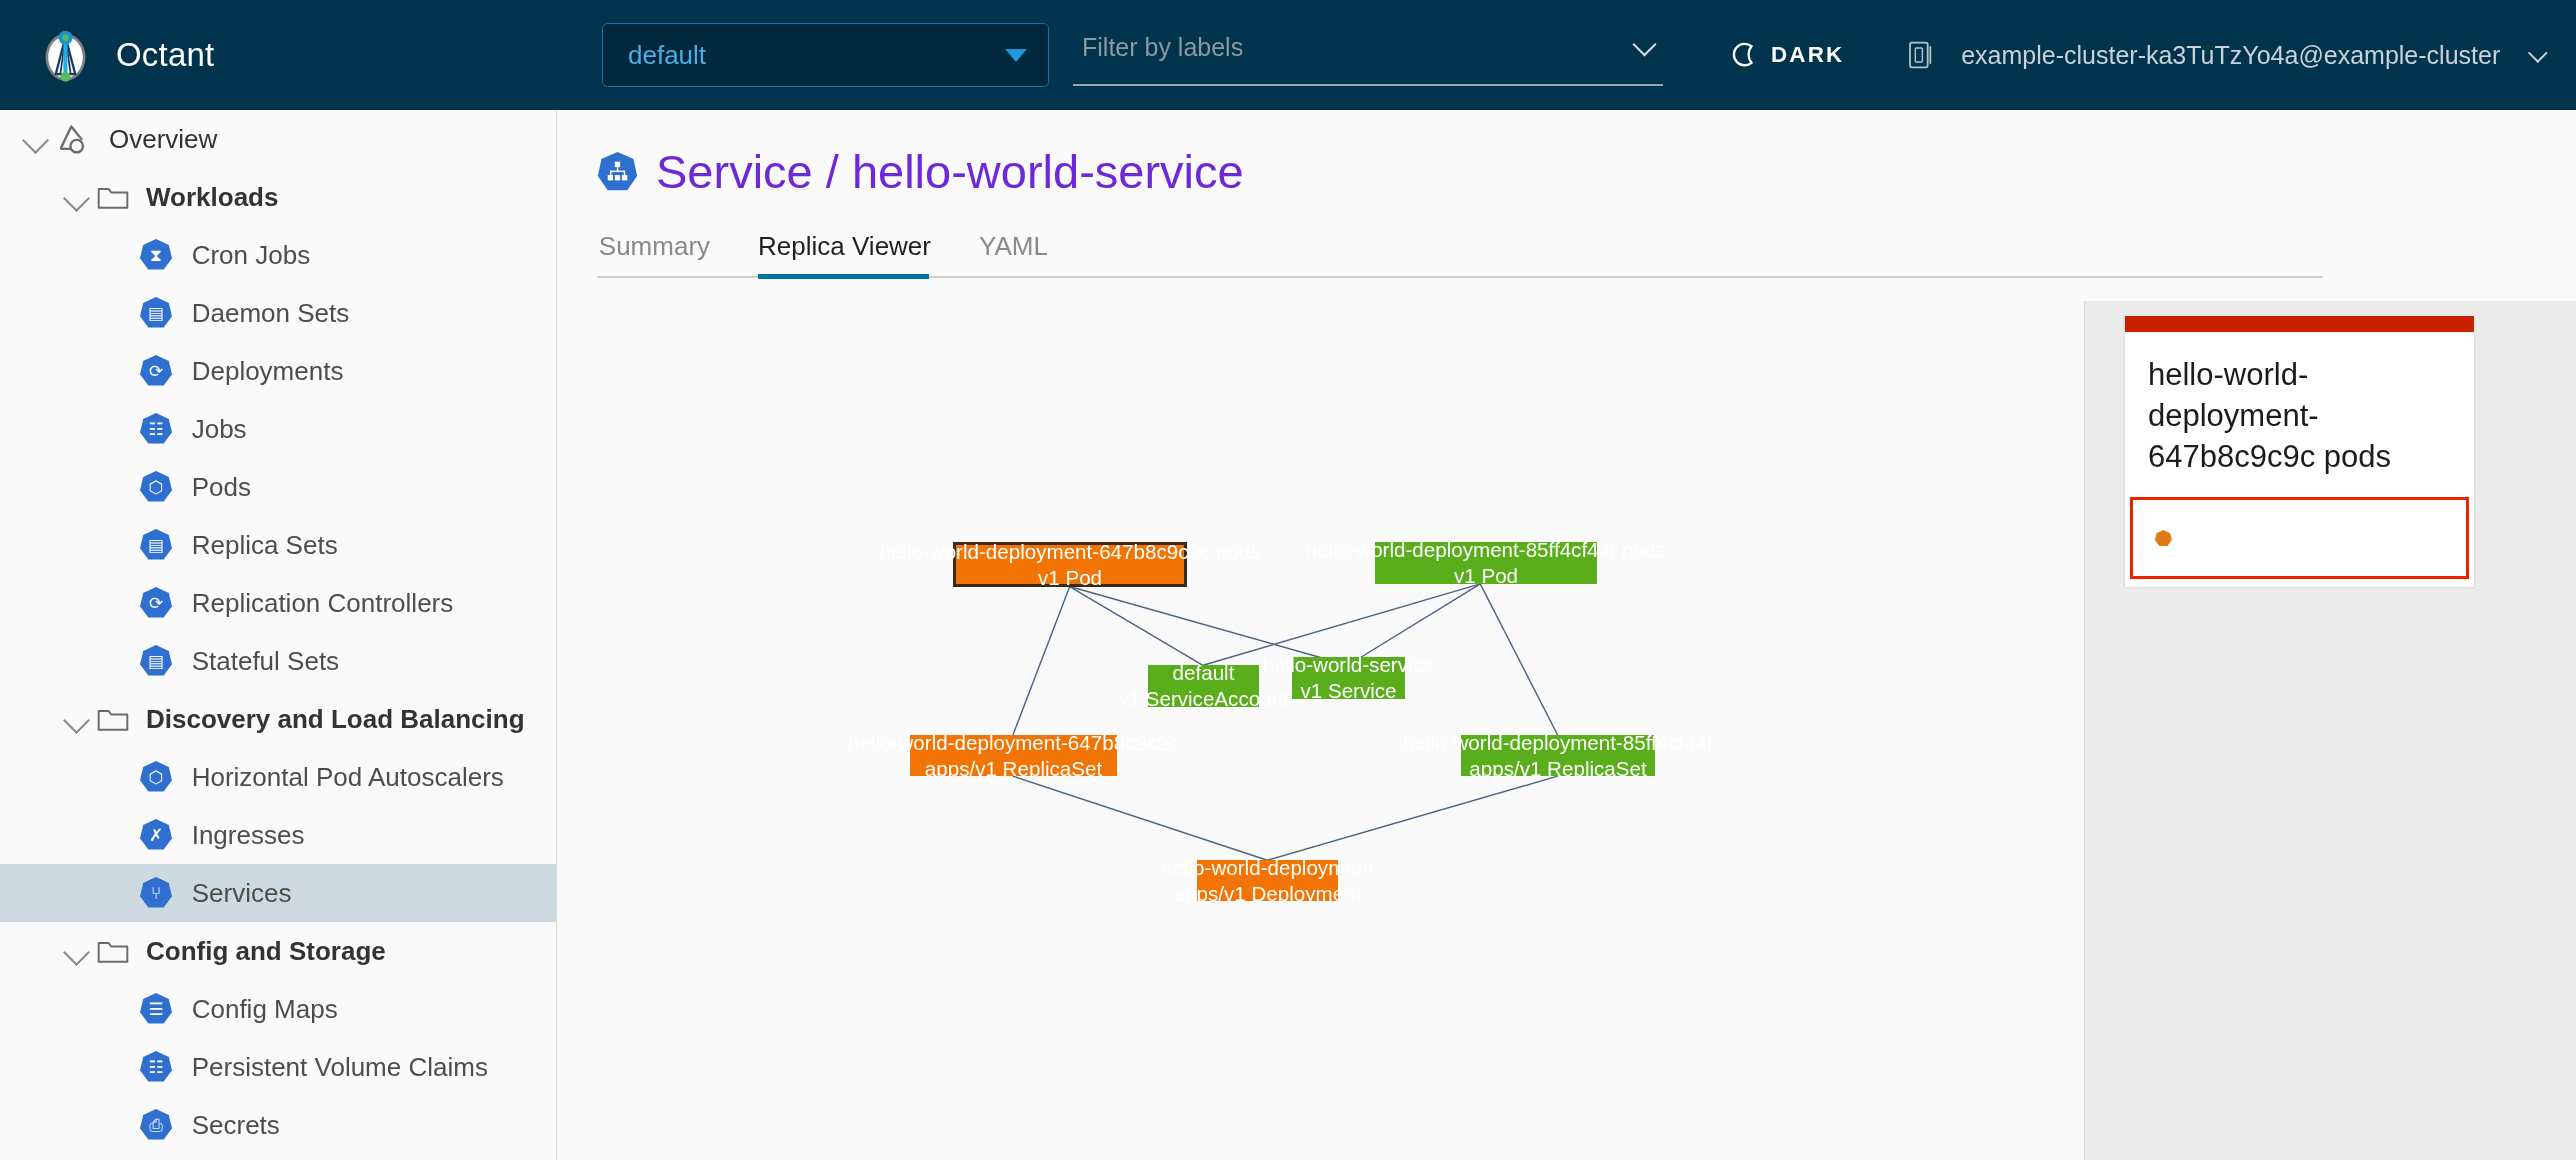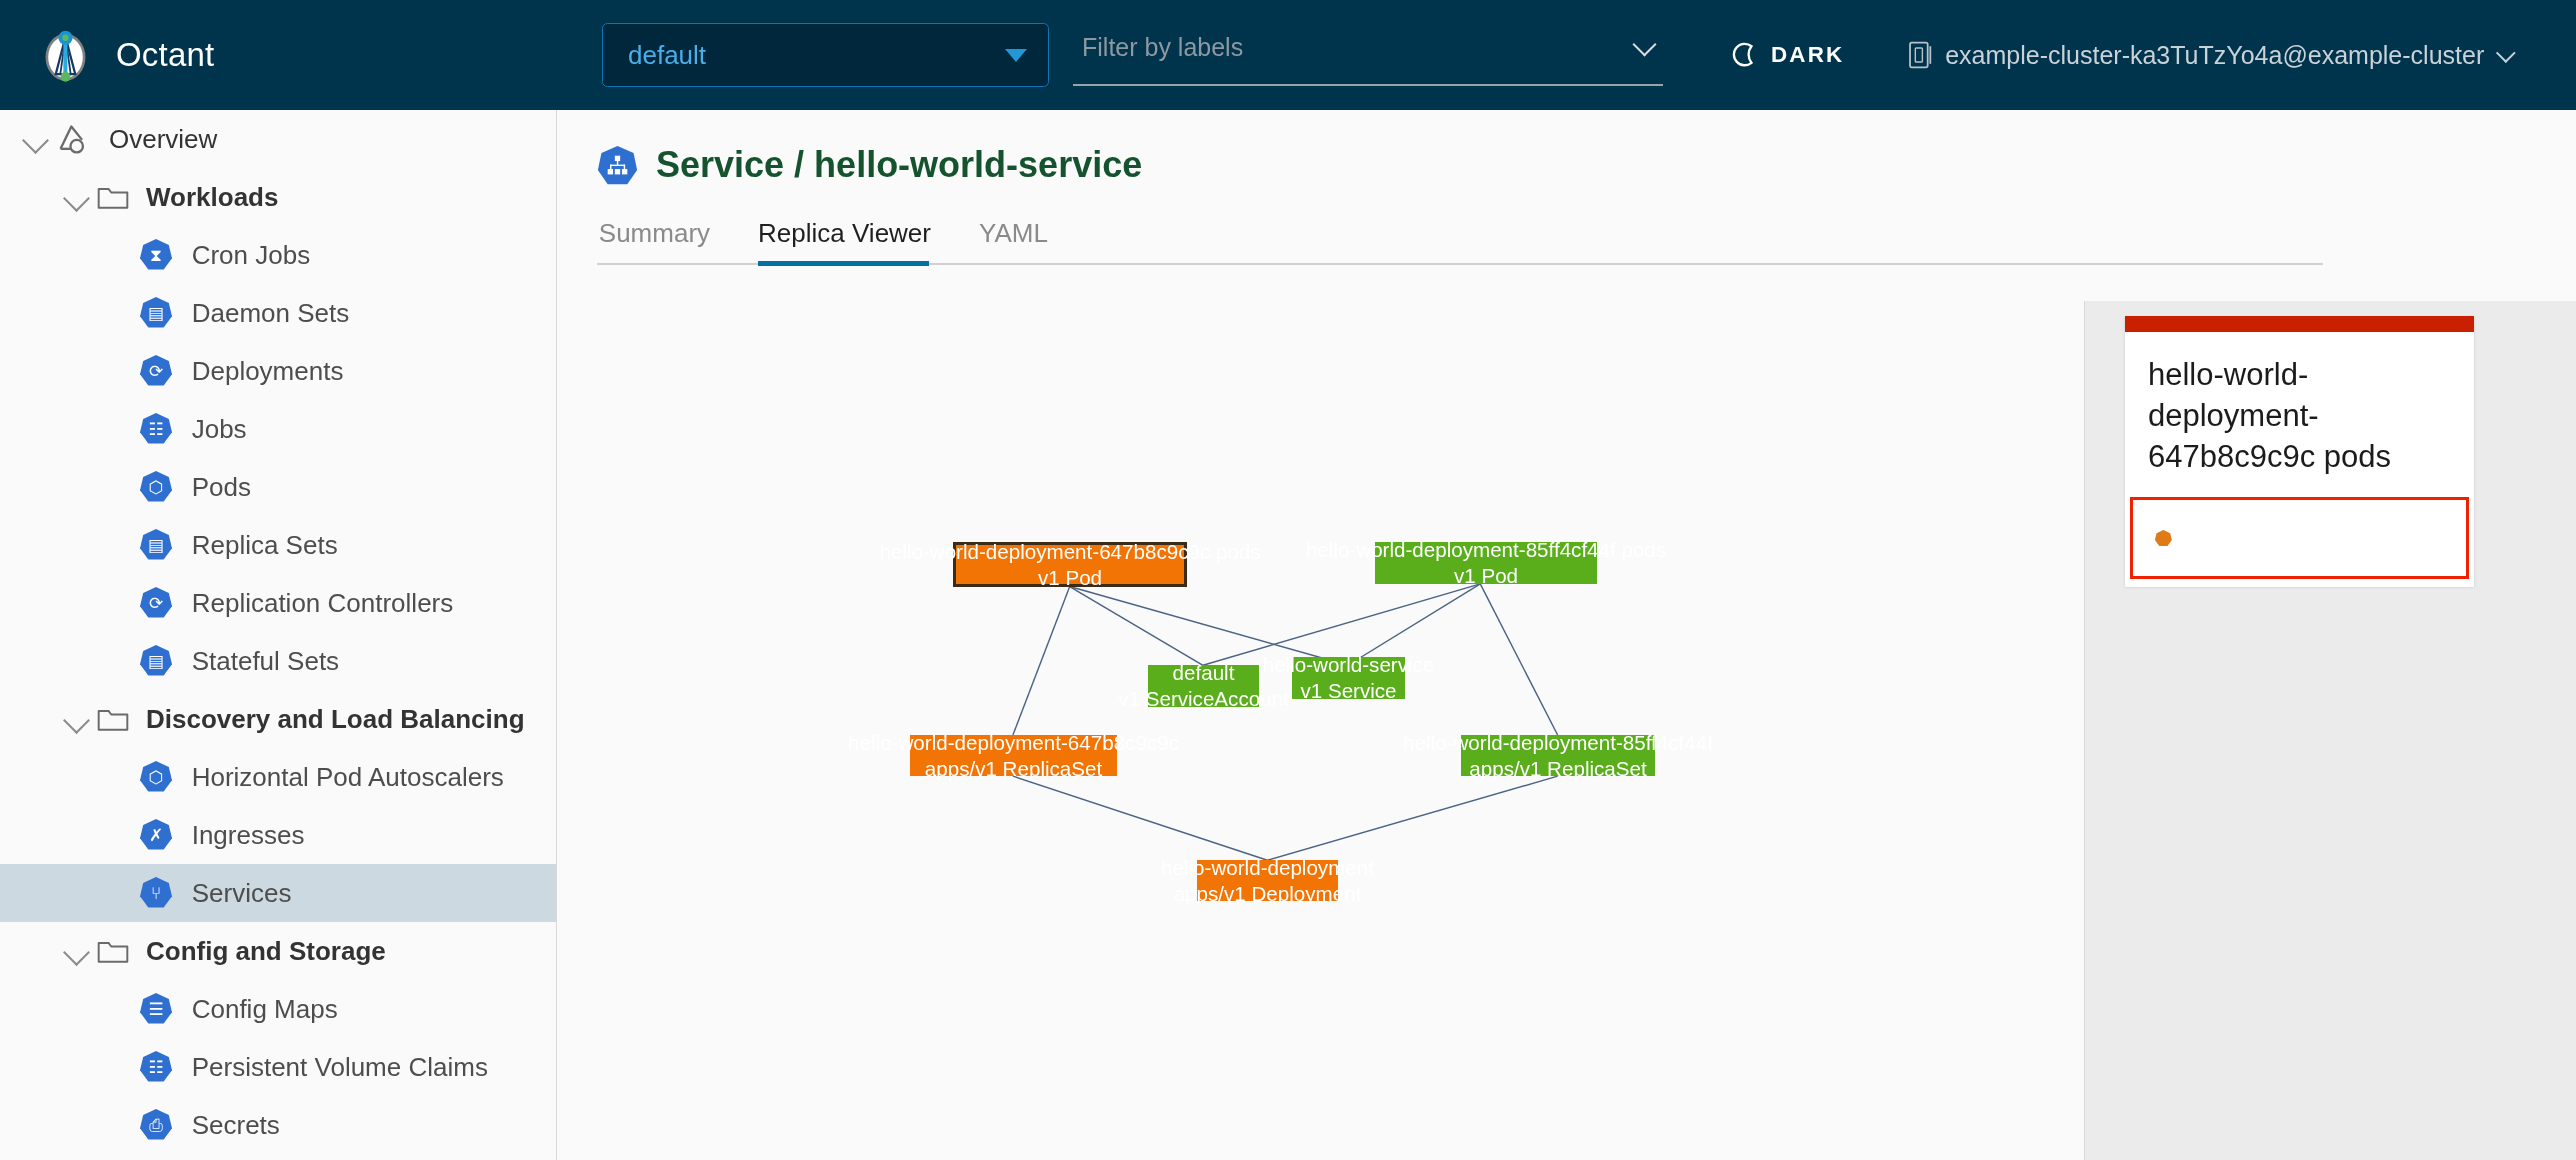--- a/index.html
+++ b/index.html
@@ -62,21 +62,21 @@
   .dark-toggle {
     display: flex; align-items: center; gap: 11.6px;
     margin-left: 67px; height: 110px;
   }
   .moon-icon { width: 29.5px; height: 29.5px; position: relative; }
   .dark-label {
     color: #ffffff; font-size: 22.4px; font-weight: 700; letter-spacing: 2.1px;
   }
 
   .cluster-chip {
-    display: flex; align-items: center; gap: 10px;
+    display: flex; align-items: center; gap: 26px;
     margin-left: 64px; height: 88px;
   }
   .cluster-icon { width: 27px; height: 30px; position: relative; }
   .cluster-text { color: #c8d2d8; font-size: 25px; }
   .cluster-chev {
     width: 18px; height: 18px; position: relative; margin-left: 3.6px;
   }
   .cluster-chev::before {
     content: ""; position: absolute; left: 0.9px; top: 0px;
     width: 11.6px; height: 11.6px;
@@ -133,21 +133,21 @@
   .main {
     position: absolute; top: 110px; left: 559px;
     width: 2017px; height: 1050px;
     background: #fafafa;
     overflow: hidden;
   }
   .page-head { padding: 34px 0 0 38px; }
   .page-title-row { display: flex; align-items: center; gap: 18px; }
   .page-title-icon { width: 41px; height: 41px; position: relative; flex: 0 0 41px; }
   .page-title {
-    font-size: 36px; color: #14532d; font-weight: 700; white-space: nowrap;
+    font-size: 47px; color: #6d28d9; font-weight: 400; white-space: nowrap;
   }
 
   .tabs {
     display: flex; align-items: flex-end; gap: 0;
     margin-top: 25px; height: 54px;
     border-bottom: 2.7px solid #d0d0d0;
     width: 1726px;
   }
   .tab {
     font-size: 26px; color: #8a8a8a; padding: 0 23px 14.3px 0;

